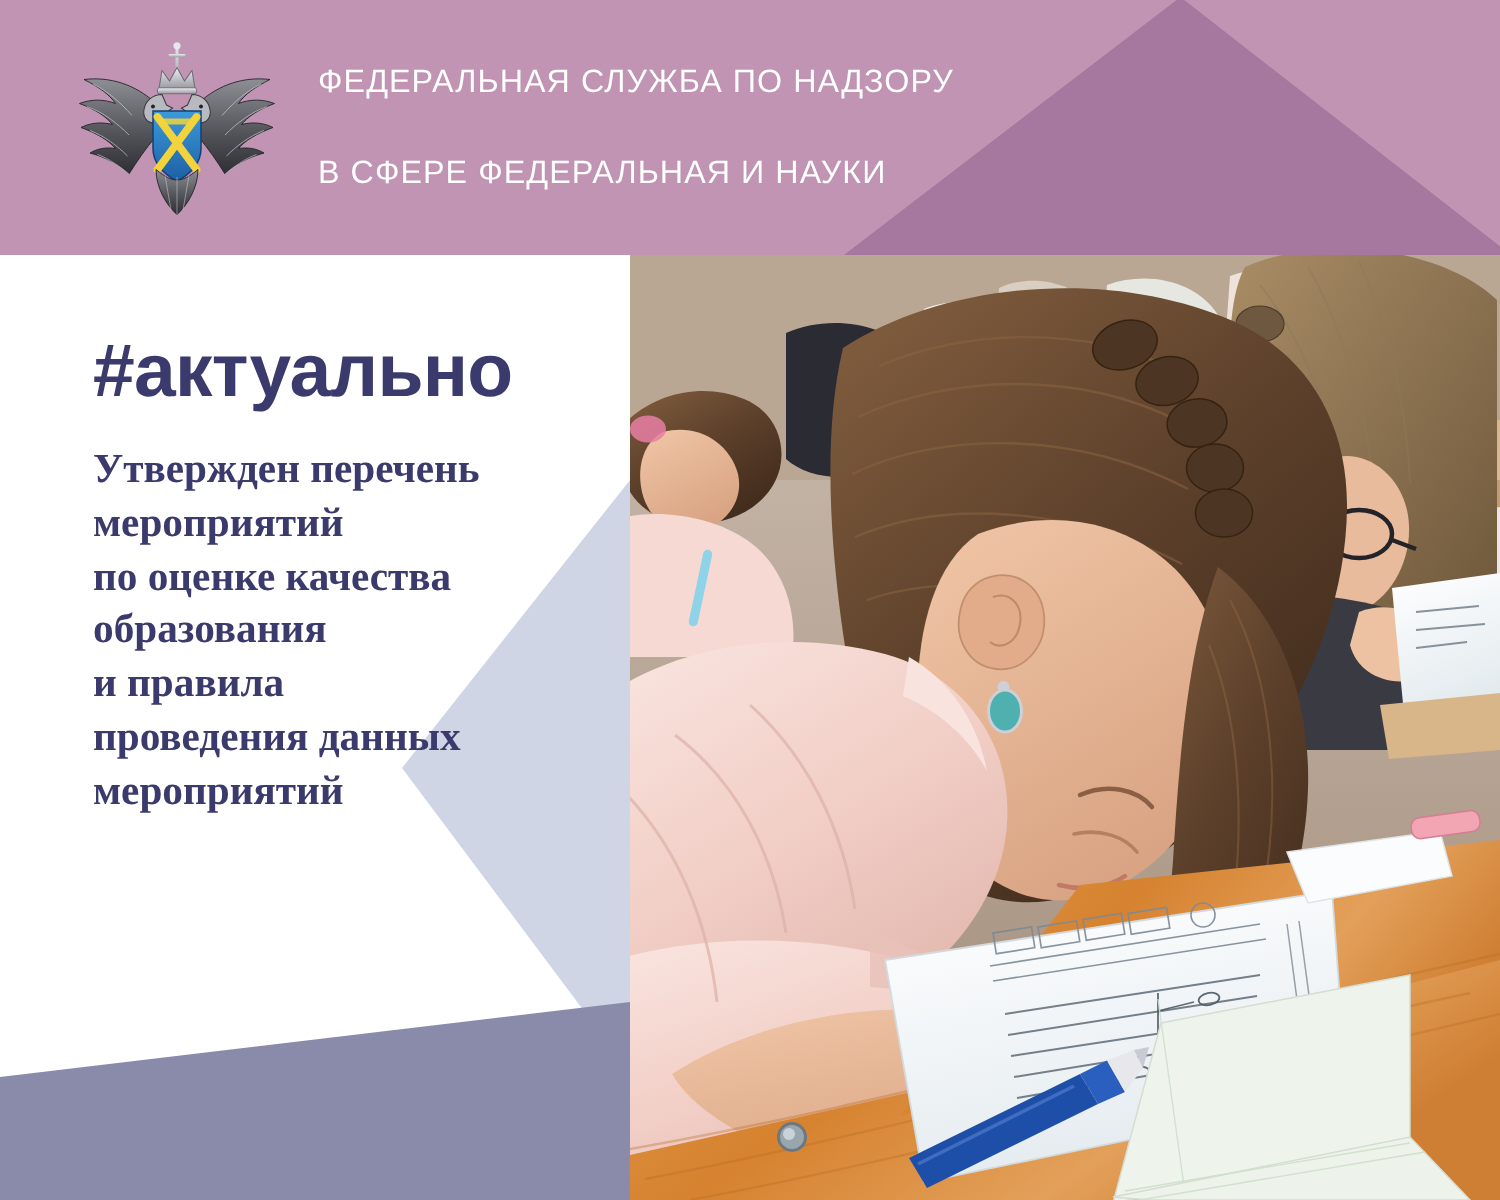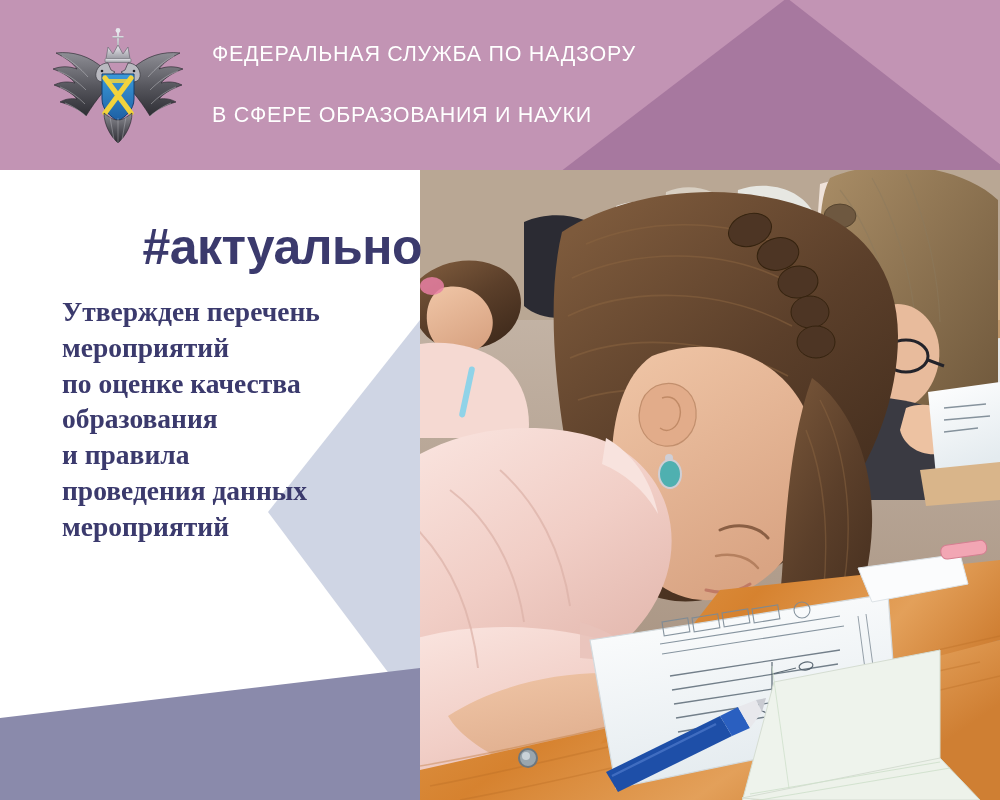--- a/index.html
+++ b/index.html
@@ -92,21 +92,20 @@
     width: 360px;
     z-index: 3;
   }
   .hashtag {
     color: #3b3a6d;
     font-size: 50px;
     font-weight: 700;
     letter-spacing: -0.5px;
     line-height: 1;
     margin: 0 0 22px 0;
-    text-align: right;
   }
   .headline {
     color: #3b3a6d;
     font-size: 27.5px;
     font-weight: 700;
     line-height: 1.30;
     margin: 0;
     white-space: pre-line;
     font-family: Liberation Serif, serif;
   }
@@ -217,21 +216,21 @@
           <g stroke="#d0d0d6" stroke-width="0.5" opacity="0.7">
             <path d="M68 92 L72 115"></path>
             <path d="M76 93 L76 118"></path>
             <path d="M84 92 L80 115"></path>
           </g>
         </g>
       </svg>
 
       <div class="org-name">
         <span class="org-line">ФЕДЕРАЛЬНАЯ СЛУЖБА ПО НАДЗОРУ</span>
-        <span class="org-line">В СФЕРЕ ОБРАЗОВАНИЯ И НАУКИ</span>
+        <span class="org-line">В СФЕРЕ ФЕДЕРАЛЬНАЯ И НАУКИ</span>
       </div>
 
     </div>
   </div>
 
   <div class="body-area">
 
     <svg class="deco-layer" viewBox="0 0 1000 630" preserveAspectRatio="none">
 
       <polygon points="420,150 420,545 268,342 420,150" fill="#cfd5e4"></polygon>

